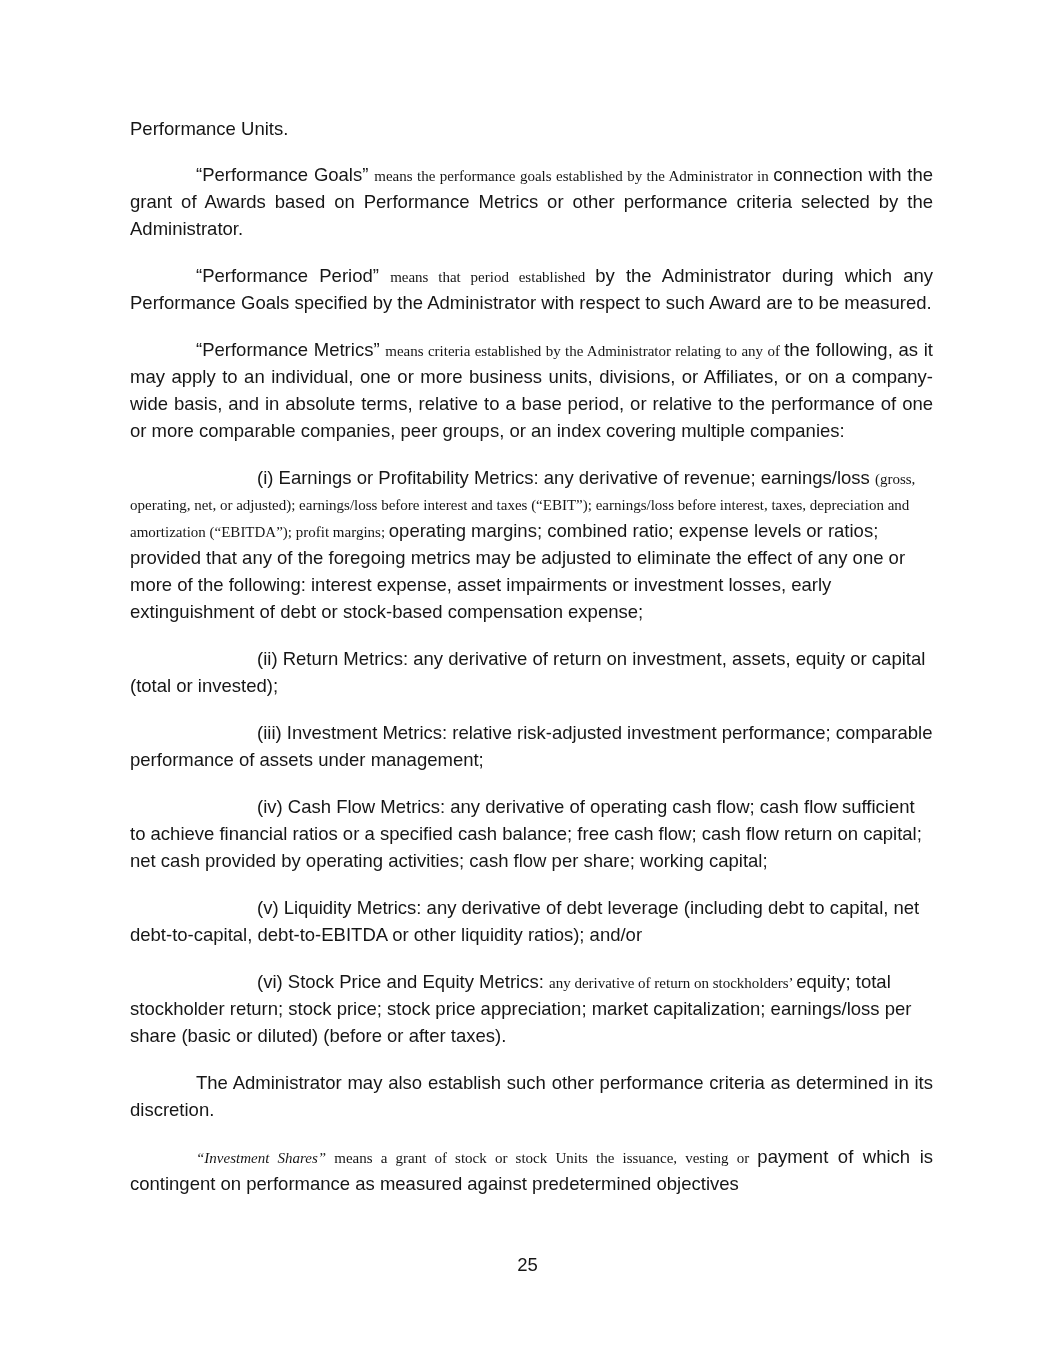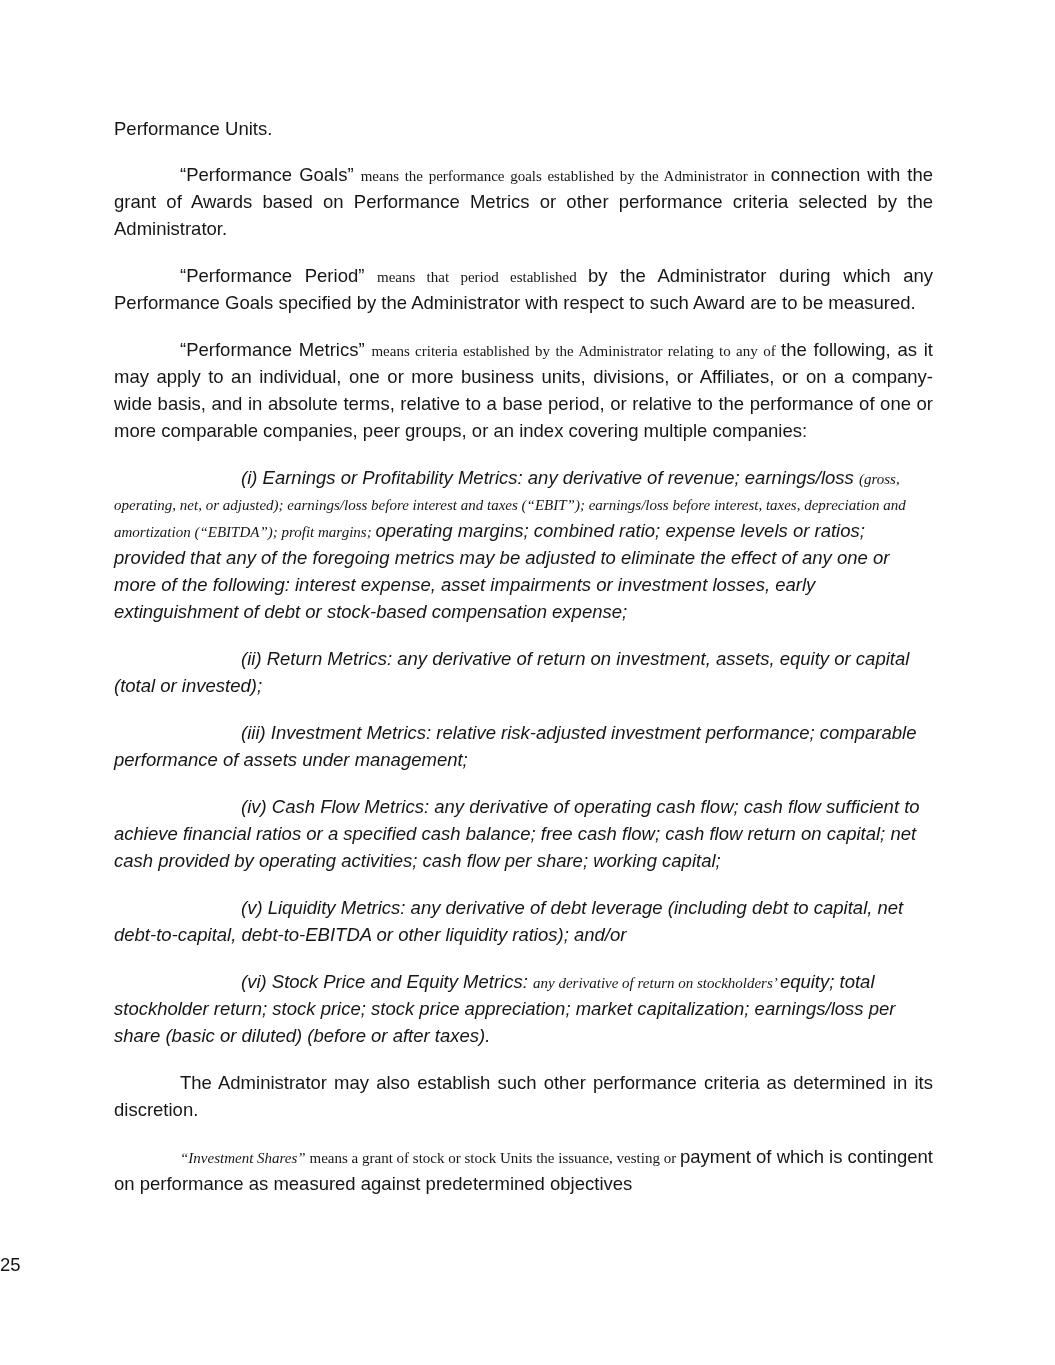--- a/index.html
+++ b/index.html
@@ -11,41 +11,42 @@
     position: relative;
     width: 1055px;
     height: 1365px;
     background: #ffffff;
     box-sizing: border-box;
     padding: 116px 122px 0 114px;
     color: #161616;
     overflow: hidden;
   }
   p.para {
-    margin: 0 0 20px 0;
+    margin: 0 0 20px 16px;
     line-height: 26px;
   }
   .sans {
     font-family: "Liberation Sans", sans-serif;
     font-size: 18.5px;
   }
   .serif {
     font-family: "Liberation Serif", serif;
     font-size: 15px;
   }
   .italic { font-style: italic; }
   .def  { text-indent: 66px; }
-  .item { text-indent: 127px; font-style: italic; }
+  .item { text-indent: 127px; }
   .just { text-align: justify; }
   .first-item { margin-top: 8px; }
   .page-number {
     position: absolute;
     top: 1254px;
     left: 0;
     width: 100%;
+    text-align: center;
   }
 </style>
 </head>
 <body>
 
 <div class="page">
 
   <p class="para sans"><span class="sans">Performance Units.</span></p>
 
   <p class="para def just"><span class="sans">“Performance Goals” </span><span class="serif">means the performance goals established by the Administrator in </span><span class="sans">connection with the grant of Awards based on Performance Metrics or other performance criteria selected by the Administrator.</span></p>

